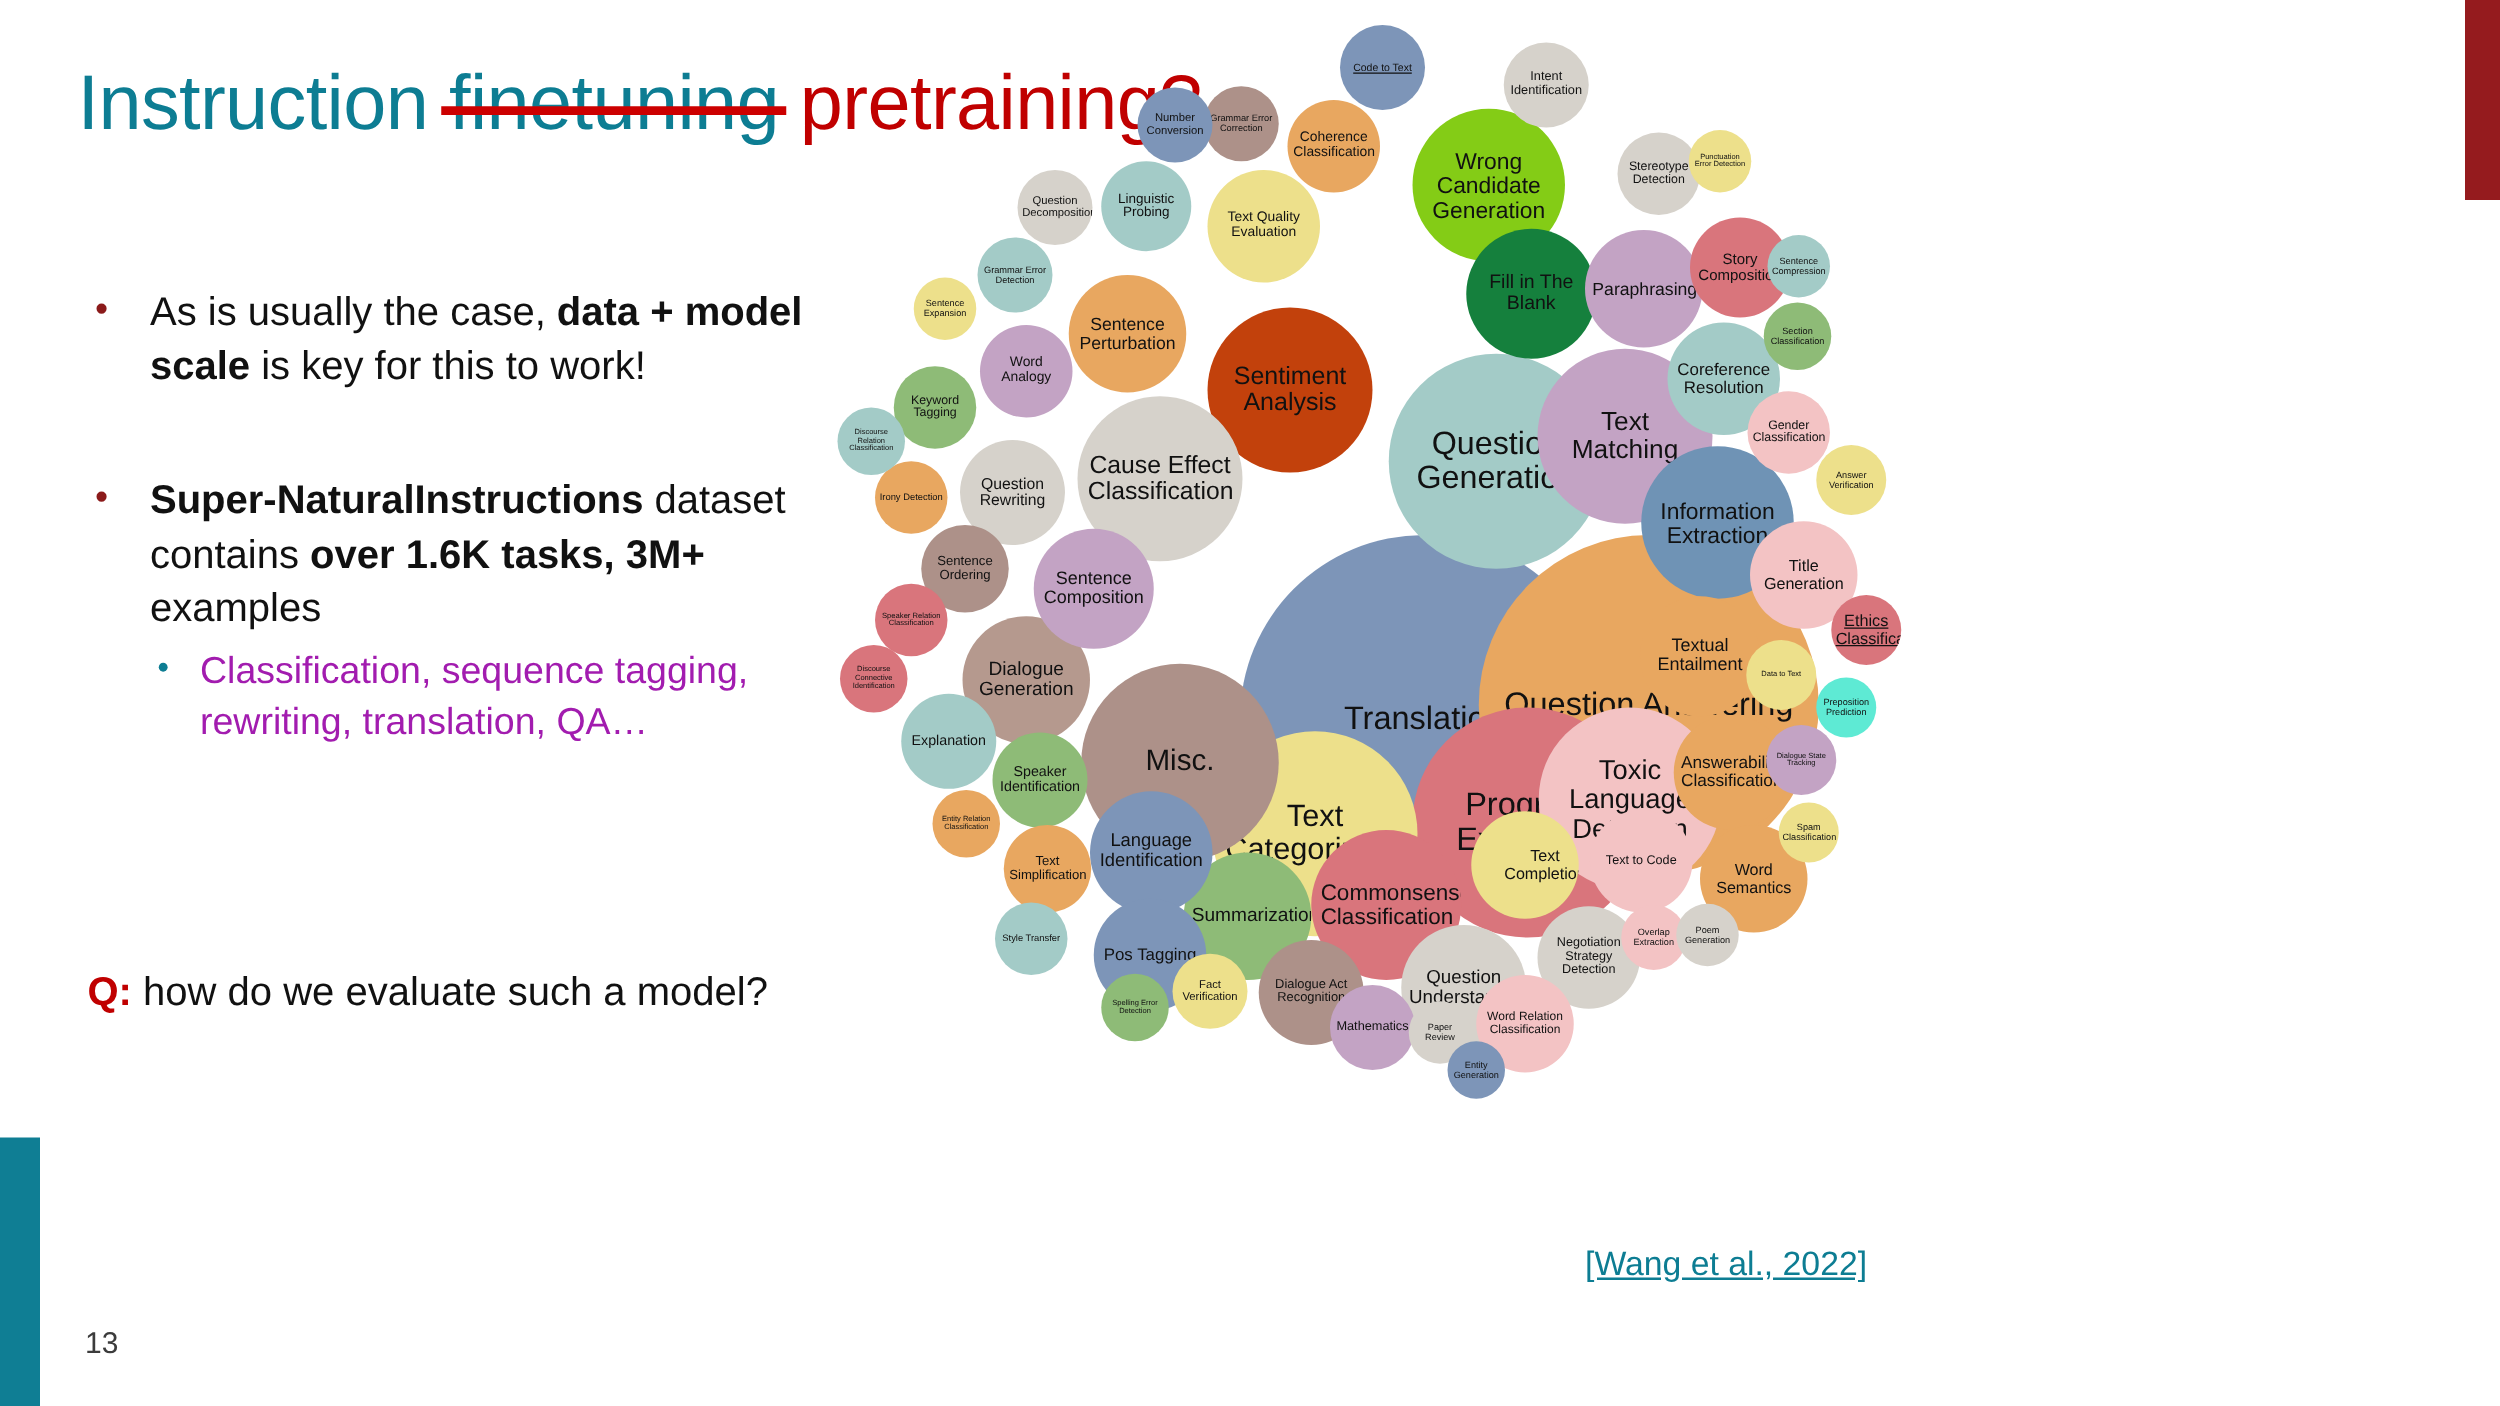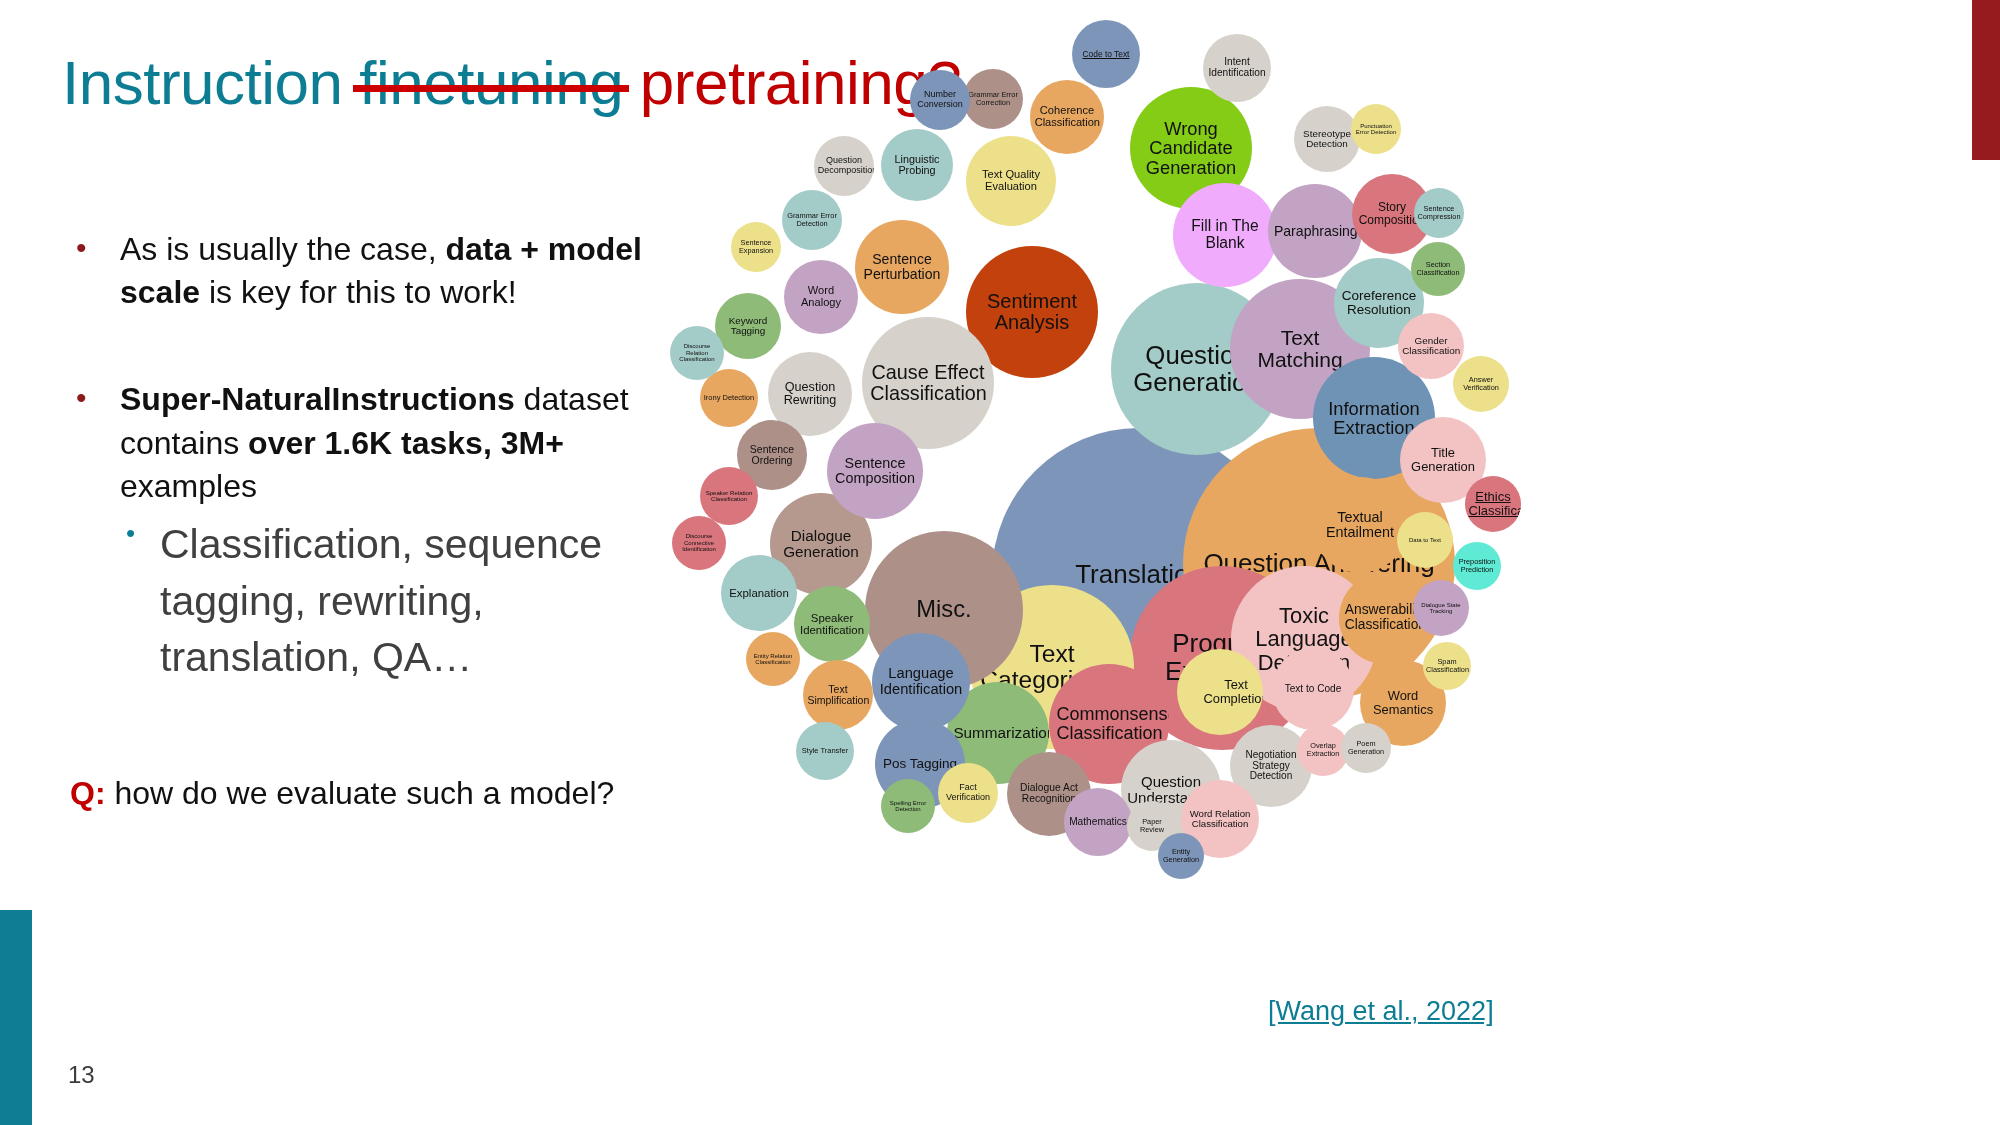--- a/index.html
+++ b/index.html
@@ -51,21 +51,21 @@
   }
   .b-text{
     flex:1 1 auto;font-size:32px;line-height:1.35;color:#111;
   }
   .b-text b{font-weight:700;}
   .gap{height:56px;}
   .sub-row{display:flex;align-items:flex-start;margin-left:56px;margin-top:8px;}
   .sub-dot{
     flex:0 0 auto;width:34px;font-size:26px;line-height:1.35;color:#0d7d93;
   }
-  .sub-text{flex:1 1 auto;font-size:41px;line-height:1.38;color:#404040;}
+  .sub-text{flex:1 1 auto;font-size:30px;line-height:1.38;color:#a21caf;}
 
   .qline{
     position:absolute;left:70px;top:775px;
     font-size:32px;color:#111;white-space:nowrap;
   }
   .qline .q{color:#c00000;font-weight:700;}
 
   .pagenum{
     position:absolute;left:68px;bottom:36px;
     font-size:24px;color:#3c3c3c;
@@ -170,21 +170,21 @@
       </div>
       <div class="bub" style="left: 430px; top: 99px; width: 122px; height: 122px; background: #84cc16; font-size: 18.3px;">
         <span style="display: block; width: 106.75px;">Wrong Candidate Generation</span>
       </div>
       <div class="bub" style="left: 349px; top: 676px; width: 120px; height: 120px; background: rgb(217, 117, 124); font-size: 18px;">
         <span style="display: block; width: 105px;">Commonsense Classification</span>
       </div>
       <div class="bub" style="left: 70px; top: 505px; width: 102px; height: 102px; background: rgb(181, 153, 142); font-size: 15.3px;">
         <span style="display: block; width: 89.25px;">Dialogue Generation</span>
       </div>
-      <div class="bub" style="left: 473px; top: 195px; width: 104px; height: 104px; background: #f0abfc; font-size: 15.6px;">
+      <div class="bub" style="left: 473px; top: 195px; width: 104px; height: 104px; background: #15803d; font-size: 15.6px;">
         <span style="display: block; width: 91px;">Fill in The Blank</span>
       </div>
       <div class="bub" style="left: 247px; top: 694px; width: 102px; height: 102px; background: rgb(142, 187, 119); font-size: 15.3px;">
         <span style="display: block; width: 89.25px;">Summarization</span>
       </div>
       <div class="bub" style="left: 421px; top: 752px; width: 100px; height: 100px; background: rgb(214, 210, 203); font-size: 15px;">
         <span style="display: block; width: 87.5px;">Question Understanding</span>
       </div>
       <div class="bub" style="left: 127px; top: 435px; width: 96px; height: 96px; background: rgb(195, 163, 196); font-size: 14.4px;">
         <span style="display: block; width: 84px;">Sentence Composition</span>

